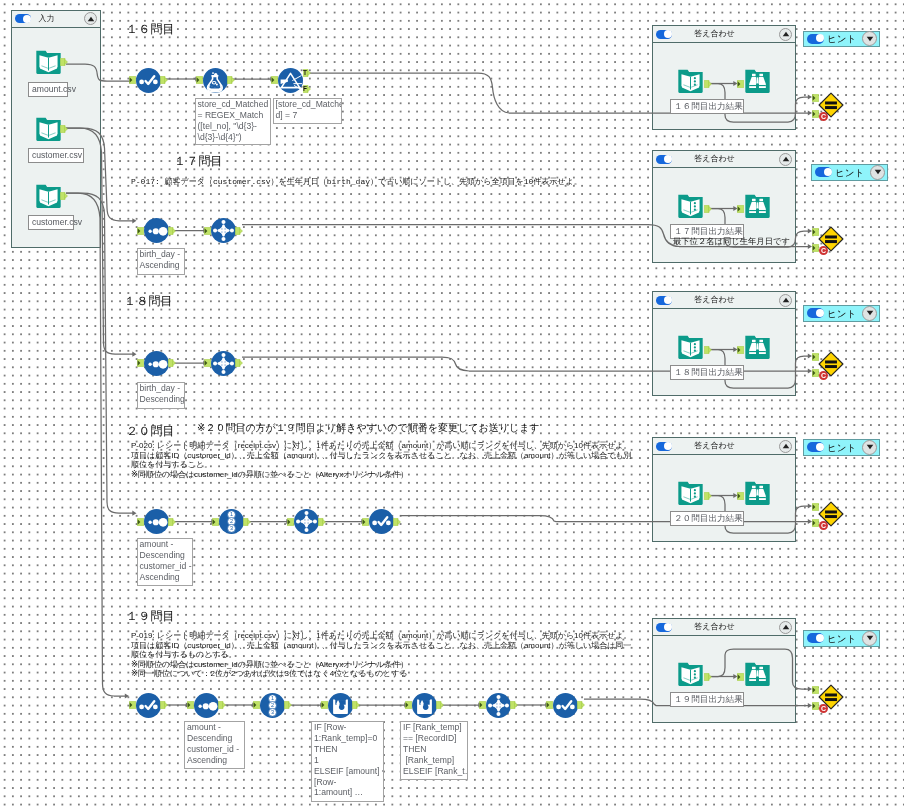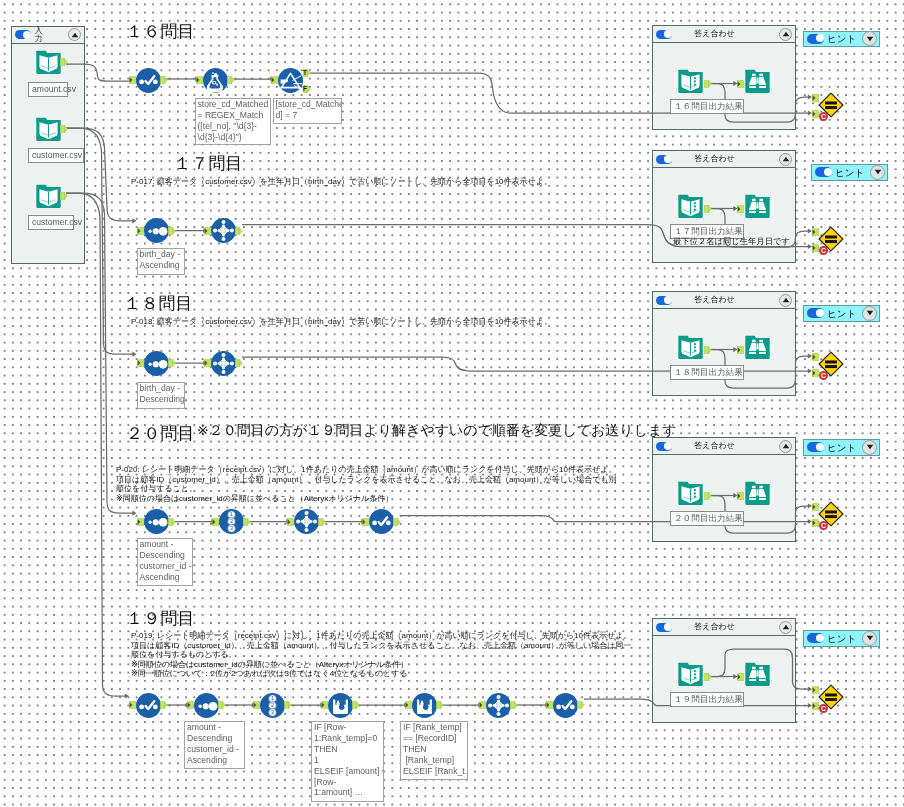--- a/index.html
+++ b/index.html
@@ -18,22 +18,22 @@
   .tgl:after{content:"";position:absolute;right:0.5px;top:0.5px;width:8px;height:8px;border-radius:50%;background:#fff;}
   .ctr-title{flex:1;text-align:center;font-size:8px;color:#1a1a1a;line-height:1;margin-right:22px;}
   .collapse{width:11px;height:11px;border-radius:50%;border:1px solid #9a9a9a;background:#e6eaea;
             margin-right:3px;flex:none;display:flex;align-items:center;justify-content:center;}
   .hint{position:absolute;background:#8ff4fb;border:1.5px solid #5f9ca1;height:16.5px;
         display:flex;align-items:center;box-sizing:border-box;}
   .hint .tgl{width:17px;height:10px;margin-left:3px;border-radius:5px;}
   .hint .tgl:after{width:8px;height:8px;}
   .hint-lbl{font-size:9.5px;margin-left:3px;color:#111;line-height:1;}
   .hint .collapse{margin-left:auto;margin-right:2px;width:13px;height:13px;background:#dfe3e3;}
-  .qtitle{position:absolute;font-size:17px;color:#111;line-height:1;white-space:nowrap;letter-spacing:0.2px;}
-  .qnote{position:absolute;font-size:14px;color:#111;line-height:1;white-space:nowrap;}
+  .qtitle{position:absolute;font-size:12px;color:#111;line-height:1;white-space:nowrap;letter-spacing:0.2px;}
+  .qnote{position:absolute;font-size:10px;color:#111;line-height:1;white-space:nowrap;}
   .qdesc{position:absolute;font-size:8px;color:#111;line-height:9.6px;white-space:pre-wrap;}
   .anno{position:absolute;border:1px solid #a3a3a3;background:#ffffff;font-size:8.6px;
         color:#5b5e64;padding:0px 2px;box-sizing:border-box;line-height:10.9px;
         overflow:hidden;white-space:pre;}
   .lbl{position:absolute;border:1px solid #8c8c8c;background:#ffffff;font-size:8.6px;
        color:#55585e;padding:0px 3px;box-sizing:border-box;line-height:13px;white-space:nowrap;height:15px;}
   .tool{position:absolute;width:25px;height:25px;}
   .tool svg{display:block;width:100%;height:100%;}
   .port{position:absolute;}
   .port svg{display:block;}
@@ -108,21 +108,21 @@
   <path d="M 242 224.5 H 648 C 659 224.5 662 228 663.5 234 C 665 240.5 669 246 679 246.5 H 808"></path>
   <path d="M 807.8 243.9 L 812 246.5 L 807.8 249.1 Z" fill="#6b6b6b" stroke="none"></path>
   <path d="M 242 357 H 442 C 452 357 454.5 360 455.5 364 C 456.5 368.5 460 370.5 469 371 H 808"></path>
   <path d="M 807.8 368.4 L 812 371 L 807.8 373.6 Z" fill="#6b6b6b" stroke="none"></path>
   <path d="M 400 515.5 H 540 C 550 515.5 553 518 554 521 L 556 521.5 H 808"></path>
   <path d="M 807.8 518.9 L 812 521.5 L 807.8 524.1 Z" fill="#6b6b6b" stroke="none"></path>
   <path d="M 584 699 H 640 C 650 699 653 701 654 704 L 656 705.5 H 808"></path>
   <path d="M 807.8 702.9 L 812 705.5 L 807.8 708.1 Z" fill="#6b6b6b" stroke="none"></path>
 </svg>
 
-<div class="ctr" style="left:11px;top:9.5px;width:74px;height:238px;margin-top:16px;">
+<div class="ctr" style="left:11px;top:9.5px;width:90px;height:238px;">
   <div class="ctr-hd">
     <div class="tgl"></div>
     <div class="ctr-title">入力</div>
     <div class="collapse">
           <svg width="8" height="6" viewBox="0 0 8 6">
             <path d="M4 0.8 L7.3 5.3 L0.7 5.3 Z" fill="#222"></path>
           </svg>
         </div>
   </div>
 </div>
@@ -332,21 +332,21 @@
 <div class="port" style="left:812px;top:110px;width:7px;height:8px;">
       <svg width="7" height="8" viewBox="0 0 7 8">
         <path d="M0.3 0.3 H6.7 V7.7 H0.3 Z" fill="#c0e267" stroke="#a6cf49" stroke-width="0.6"></path>
         <path d="M0.6 1.3 L3.4 4 L0.6 6.7 Z" fill="#3f5a18"></path>
       </svg>
     </div>
 <div style="position:absolute;left:813px;top:110px;width:8px;height:9px;font-size:7px;line-height:9px;text-align:center;color:#111;font-weight:bold;">C</div>
 <div style="position:absolute;left:819px;top:112px;width:9px;height:9px;border-radius:50%;background:#cf3434;color:#fff;font-size:7px;line-height:9px;text-align:center;font-weight:bold;">C</div>
 
 <div class="qtitle" style="left:126px;top:154.5px;margin-left:48px;">１７問目</div>
-<div class="qdesc" style="left:131px;top:177px;width:540px;">P-017: 顧客データ（customer.csv）を生年月日（birth_day）で古い順にソートし、先頭から全項目を10件表示せよ。</div>
+<div class="qdesc" style="left:131px;top:177px;width:540px;font-family:Liberation Mono, monospace;">P-017: 顧客データ（customer.csv）を生年月日（birth_day）で古い順にソートし、先頭から全項目を10件表示せよ。</div>
 <div class="tool" style="left:143.5px;top:218px;">
       <svg viewBox="0 0 48 48">
         <circle cx="24" cy="24" r="24" fill="#1b5fa8"></circle>
 <circle cx="11.8" cy="25.5" r="3.2" fill="#fff"></circle>
         <circle cx="22.6" cy="25.5" r="5.9" fill="#fff"></circle>
 <circle cx="36.6" cy="25.5" r="8.4" fill="#fff"></circle>
       </svg>
     </div>
 <div class="port" style="left:136.5px;top:226.5px;width:7px;height:8px;">
       <svg width="7" height="8" viewBox="0 0 7 8">
@@ -460,21 +460,20 @@
 <div class="port" style="left:812px;top:244px;width:7px;height:8px;">
       <svg width="7" height="8" viewBox="0 0 7 8">
         <path d="M0.3 0.3 H6.7 V7.7 H0.3 Z" fill="#c0e267" stroke="#a6cf49" stroke-width="0.6"></path>
         <path d="M0.6 1.3 L3.4 4 L0.6 6.7 Z" fill="#3f5a18"></path>
       </svg>
     </div>
 <div style="position:absolute;left:813px;top:244px;width:8px;height:9px;font-size:7px;line-height:9px;text-align:center;color:#111;font-weight:bold;">C</div>
 <div style="position:absolute;left:819px;top:246px;width:9px;height:9px;border-radius:50%;background:#cf3434;color:#fff;font-size:7px;line-height:9px;text-align:center;font-weight:bold;">C</div>
 
 <div class="qtitle" style="left:124px;top:294.5px;">１８問目</div>
-<div class="qdesc" style="left:131px;top:317px;width:540px;">P-018: 顧客データ（customer.csv）を生年月日（birth_day）で若い順にソートし、先頭から全項目を10件表示せよ。</div>
 <div class="tool" style="left:143.5px;top:350.5px;">
       <svg viewBox="0 0 48 48">
         <circle cx="24" cy="24" r="24" fill="#1b5fa8"></circle>
 <circle cx="11.8" cy="25.5" r="3.2" fill="#fff"></circle>
         <circle cx="22.6" cy="25.5" r="5.9" fill="#fff"></circle>
 <circle cx="36.6" cy="25.5" r="8.4" fill="#fff"></circle>
       </svg>
     </div>
 <div class="port" style="left:136.5px;top:359.0px;width:7px;height:8px;">
       <svg width="7" height="8" viewBox="0 0 7 8">
@@ -588,21 +587,21 @@
       <svg width="7" height="8" viewBox="0 0 7 8">
         <path d="M0.3 0.3 H6.7 V7.7 H0.3 Z" fill="#c0e267" stroke="#a6cf49" stroke-width="0.6"></path>
         <path d="M0.6 1.3 L3.4 4 L0.6 6.7 Z" fill="#3f5a18"></path>
       </svg>
     </div>
 <div style="position:absolute;left:813px;top:369px;width:8px;height:9px;font-size:7px;line-height:9px;text-align:center;color:#111;font-weight:bold;">C</div>
 <div style="position:absolute;left:819px;top:371px;width:9px;height:9px;border-radius:50%;background:#cf3434;color:#fff;font-size:7px;line-height:9px;text-align:center;font-weight:bold;">C</div>
 
 <div class="qtitle" style="left:126px;top:424.5px;">２０問目</div>
 <div class="qnote" style="left:197px;top:422.5px;">※２０問目の方が１９問目より解きやすいので順番を変更してお送りします</div>
-<div class="qdesc" style="left:116px;top:441px;width:540px;margin-top:24px;">P-020: レシート明細データ（receipt.csv）に対し、1件あたりの売上金額（amount）が高い順にランクを付与し、先頭から10件表示せよ。
+<div class="qdesc" style="left:131px;top:441px;width:540px;">P-020: レシート明細データ（receipt.csv）に対し、1件あたりの売上金額（amount）が高い順にランクを付与し、先頭から10件表示せよ。
 項目は顧客ID（customer_id）、売上金額（amount）、付与したランクを表示させること。なお、売上金額（amount）が等しい場合でも別
 順位を付与すること。
 ※同順位の場合はcustomer_idの昇順に並べること（Alteryxオリジナル条件）</div>
 <div class="tool" style="left:143.5px;top:509px;">
       <svg viewBox="0 0 48 48">
         <circle cx="24" cy="24" r="24" fill="#1b5fa8"></circle>
 <circle cx="11.8" cy="25.5" r="3.2" fill="#fff"></circle>
         <circle cx="22.6" cy="25.5" r="5.9" fill="#fff"></circle>
 <circle cx="36.6" cy="25.5" r="8.4" fill="#fff"></circle>
       </svg>

